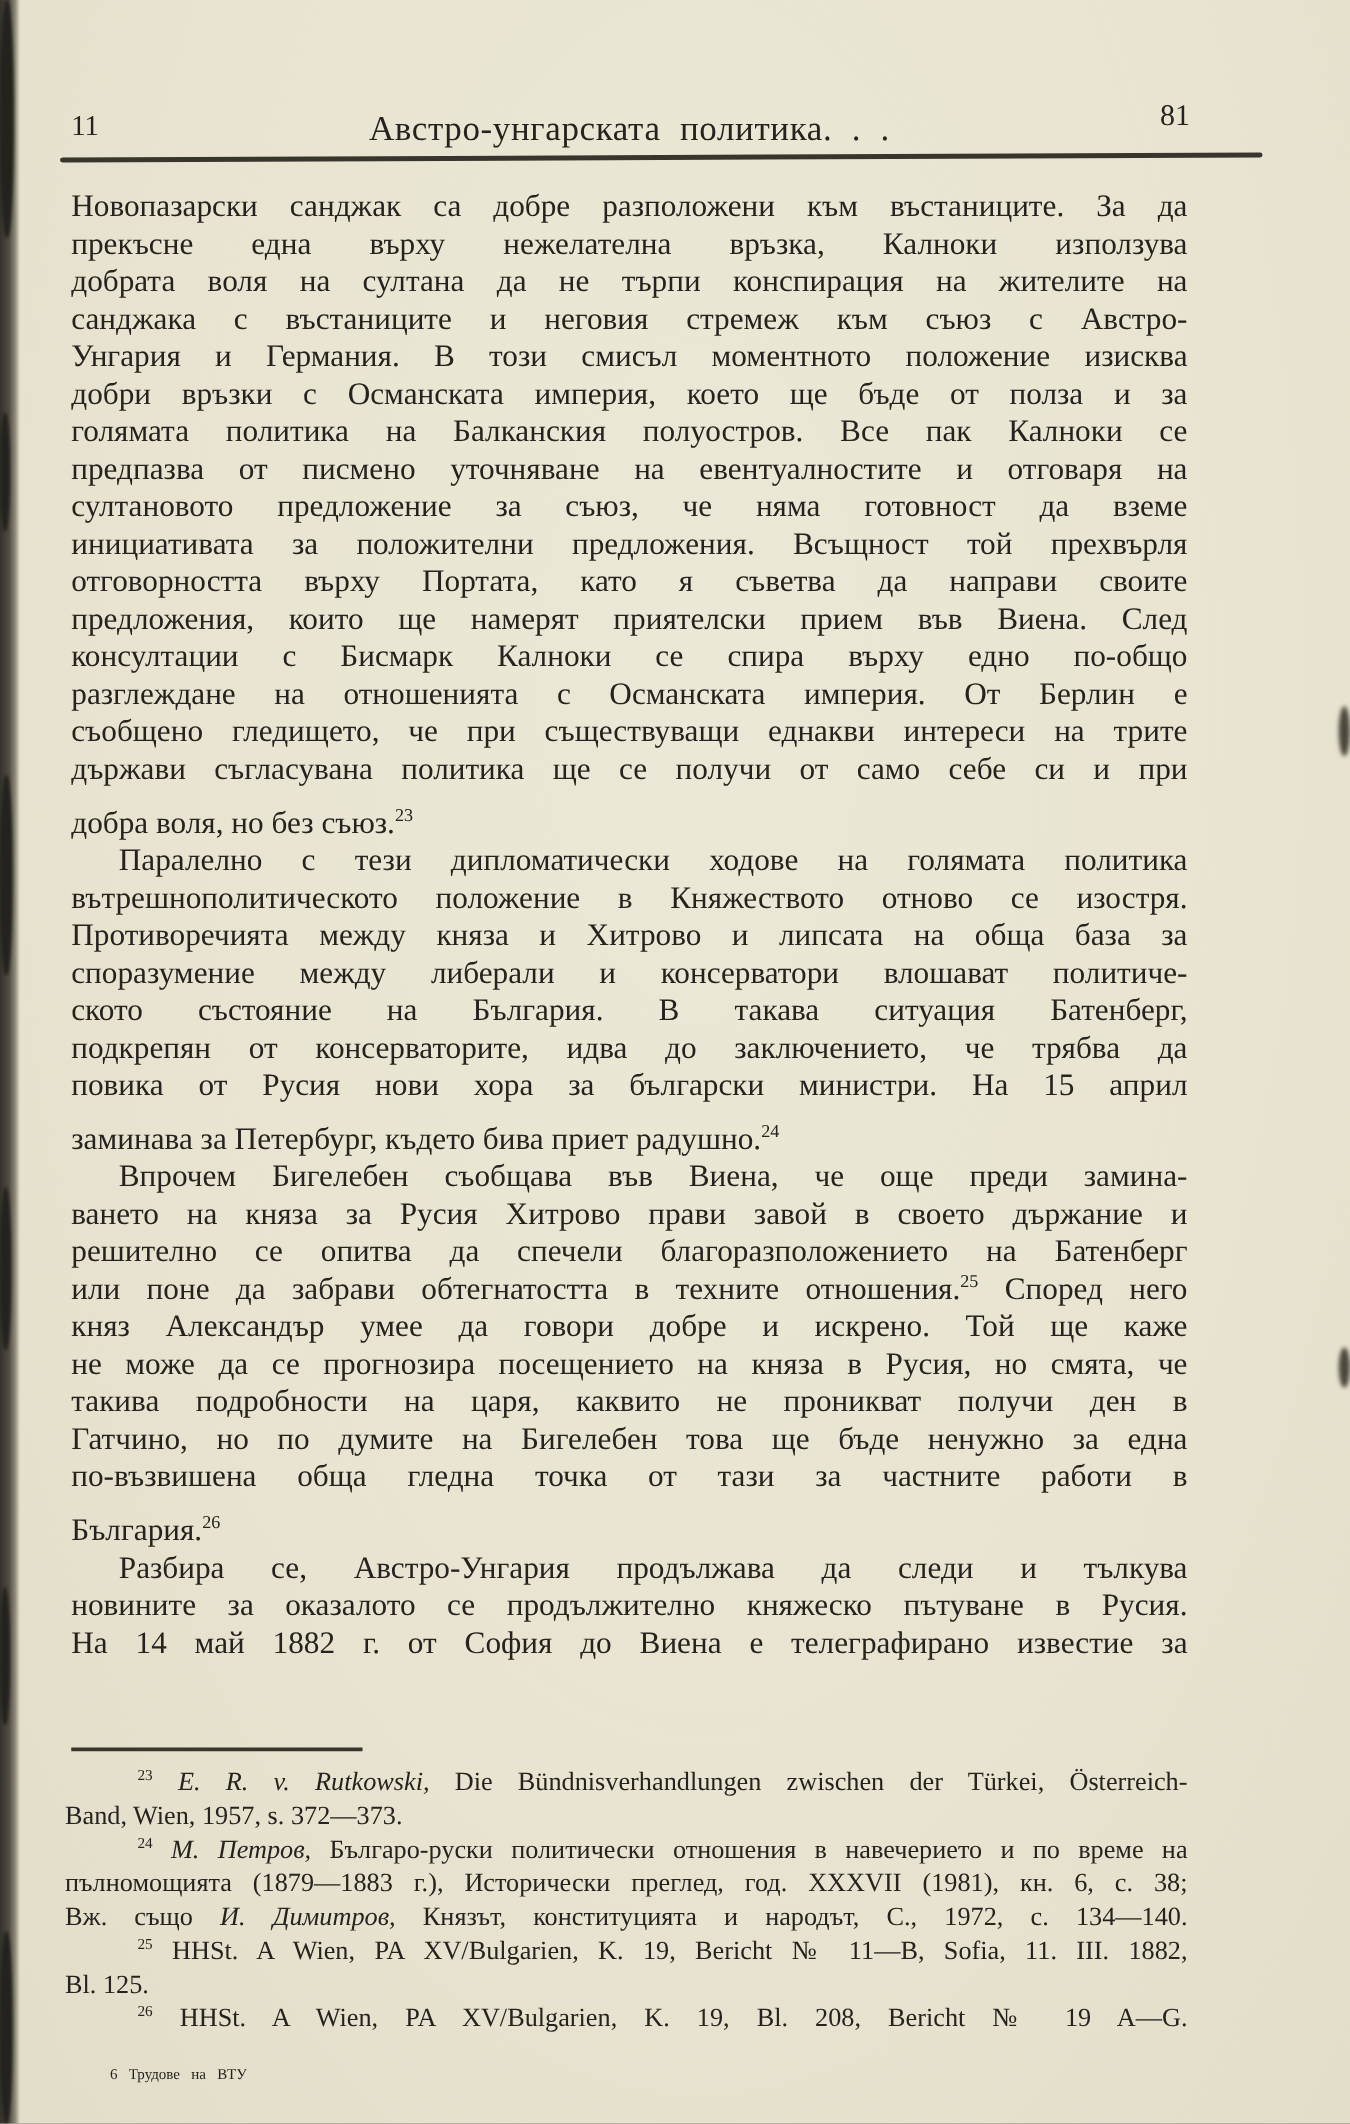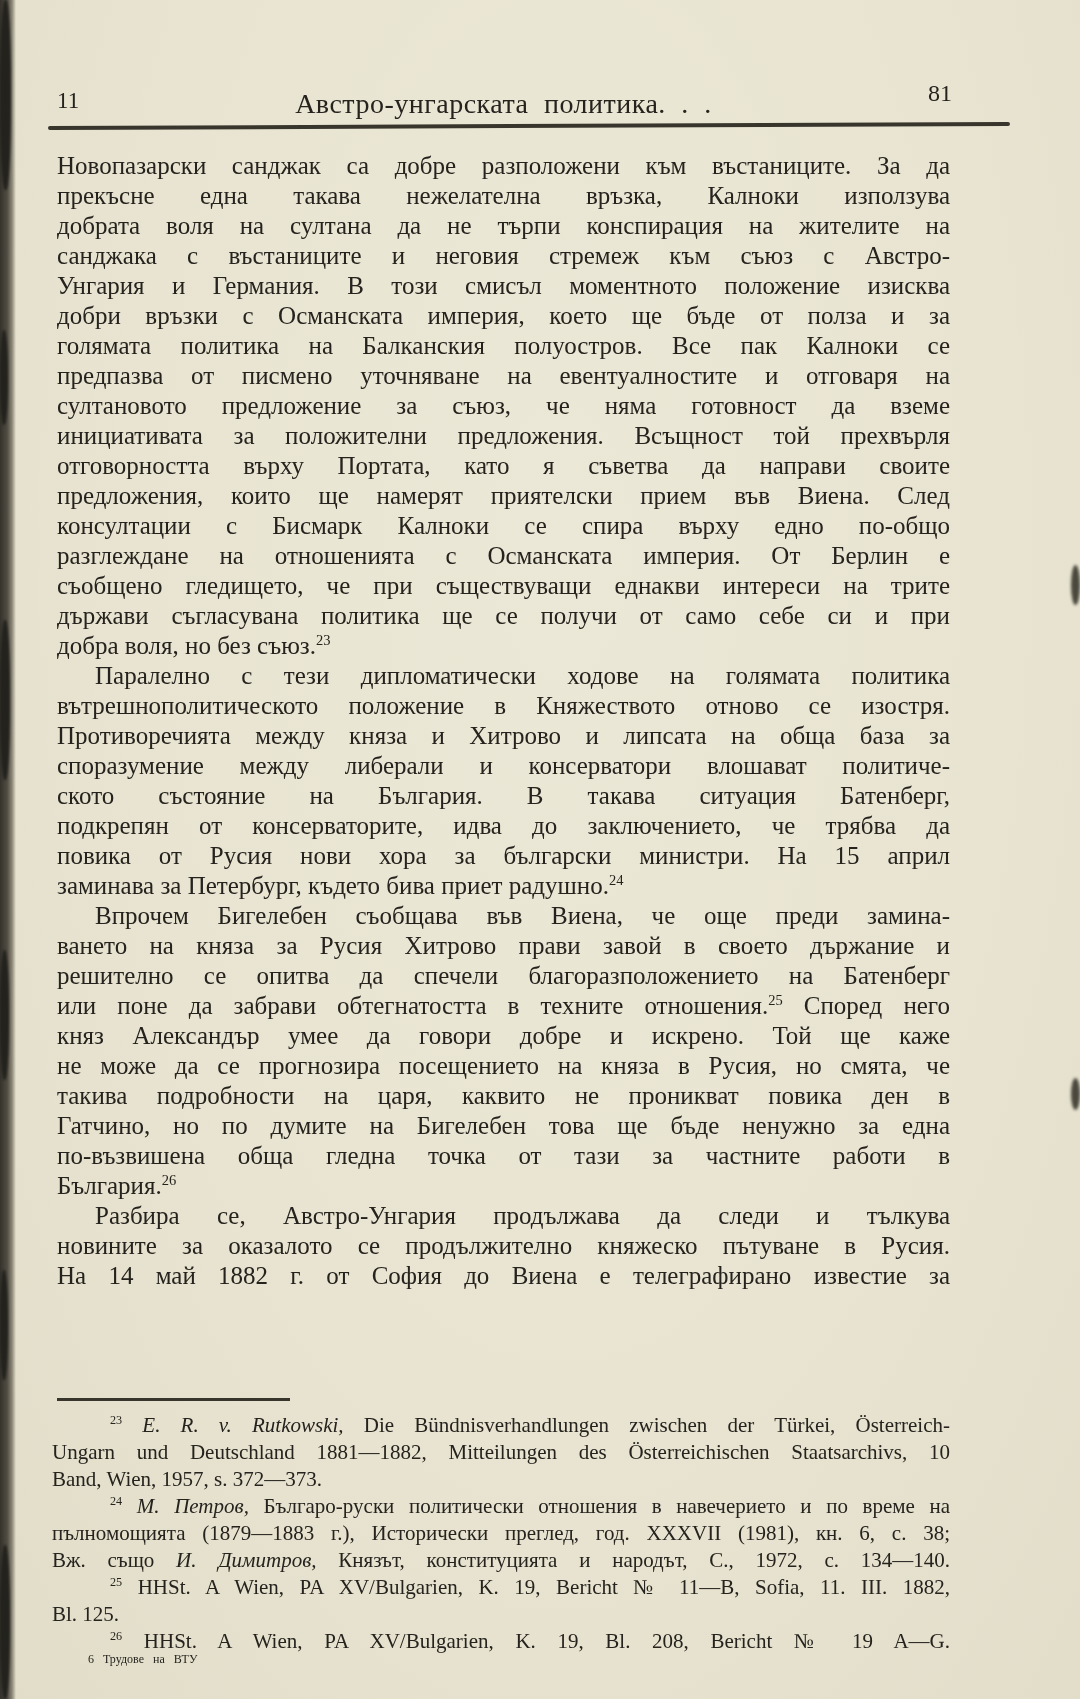--- a/index.html
+++ b/index.html
@@ -21,21 +21,21 @@
   .blob{position:absolute;background:#23221d;filter:blur(1.2px);border-radius:45%;}
   .speck{position:absolute;background:#4a473d;filter:blur(1.5px);border-radius:50%;}
   
   .hdr-num-left{position:absolute;left:57px;top:88px;font-size:23px;}
   .hdr-title{position:absolute;left:57px;top:88px;width:893px;text-align:center;font-size:28px;word-spacing:8px;letter-spacing:0.5px;}
   .hdr-num-right{position:absolute;right:128px;top:80px;font-size:24px;}
   .hdr-rule{position:absolute;left:48px;top:124px;width:962px;height:4px;background:#38352c;transform:rotate(-0.25deg);border-radius:2px;}
   
   .body-text{position:absolute;left:57px;top:151px;width:893px;font-size:25px;}
   .body-line{line-height:30px;height:30px;text-align:justify;text-align-last:justify;white-space:normal;}
-  .body-line.last{text-align-last:left;}
+  .body-line.last{text-align-last:left;margin-top:13px;}
   .body-line.indent{text-indent:38px;}
   sup{font-size:0.58em;line-height:0;vertical-align:super;letter-spacing:0;}
   
   .fn-rule{position:absolute;left:57px;top:1398px;width:233px;height:3px;background:#38352c;}
   .footnotes{position:absolute;left:52px;top:1412px;width:898px;font-size:21px;}
   .fn-line{line-height:27px;height:27px;text-align:justify;text-align-last:justify;}
   .fn-line.last{text-align-last:left;}
   .fn-line.indent{text-indent:58px;}
   
   .signature{position:absolute;left:88px;top:1652px;font-size:12px;word-spacing:6px;}
@@ -55,21 +55,21 @@
   <div class="speck" style="right:0;top:565px;width:9px;height:40px;"></div>
   <div class="speck" style="right:0;top:1078px;width:9px;height:32px;"></div>
 
   <div class="hdr-num-left">11</div>
   <div class="hdr-title">Австро-унгарската политика. . .</div>
   <div class="hdr-num-right">81</div>
   <div class="hdr-rule"></div>
 
   <div class="body-text" id="body-text">
       <div class="body-line">Новопазарски санджак са добре разположени към въстаниците. За да</div>
-      <div class="body-line">прекъсне една такава нежелателна връзка, Калноки използува</div>
+      <div class="body-line">прекъсне една върху нежелателна връзка, Калноки използува</div>
       <div class="body-line">добрата воля на султана да не търпи конспирация на жителите на</div>
       <div class="body-line">санджака с въстаниците и неговия стремеж към съюз с Австро-</div>
       <div class="body-line">Унгария и Германия. В този смисъл моментното положение изисква</div>
       <div class="body-line">добри връзки с Османската империя, което ще бъде от полза и за</div>
       <div class="body-line">голямата политика на Балканския полуостров. Все пак Калноки се</div>
       <div class="body-line">предпазва от писмено уточняване на евентуалностите и отговаря на</div>
       <div class="body-line">султановото предложение за съюз, че няма готовност да вземе</div>
       <div class="body-line">инициативата за положителни предложения. Всъщност той прехвърля</div>
       <div class="body-line">отговорността върху Портата, като я съветва да направи своите</div>
       <div class="body-line">предложения, които ще намерят приятелски прием във Виена. След</div>
@@ -85,33 +85,32 @@
       <div class="body-line">ското състояние на България. В такава ситуация Батенберг,</div>
       <div class="body-line">подкрепян от консерваторите, идва до заключението, че трябва да</div>
       <div class="body-line">повика от Русия нови хора за български министри. На 15 април</div>
       <div class="body-line last">заминава за Петербург, където бива приет радушно.<sup>24</sup></div>
       <div class="body-line indent">Впрочем Бигелебен съобщава във Виена, че още преди замина-</div>
       <div class="body-line">ването на княза за Русия Хитрово прави завой в своето държание и</div>
       <div class="body-line">решително се опитва да спечели благоразположението на Батенберг</div>
       <div class="body-line">или поне да забрави обтегнатостта в техните отношения.<sup>25</sup> Според него</div>
       <div class="body-line">княз Александър умее да говори добре и искрено. Той ще каже</div>
       <div class="body-line">не може да се прогнозира посещението на княза в Русия, но смята, че</div>
-      <div class="body-line">такива подробности на царя, каквито не проникват повика ден в</div>
+      <div class="body-line">такива подробности на царя, каквито не проникват получи ден в</div>
       <div class="body-line">Гатчино, но по думите на Бигелебен това ще бъде ненужно за една</div>
       <div class="body-line">по-възвишена обща гледна точка от тази за частните работи в</div>
       <div class="body-line last">България.<sup>26</sup></div>
       <div class="body-line indent">Разбира се, Австро-Унгария продължава да следи и тълкува</div>
       <div class="body-line">новините за оказалото се продължително княжеско пътуване в Русия.</div>
       <div class="body-line">На 14 май 1882 г. от София до Виена е телеграфирано известие за</div>
     </div>
 
   <div class="fn-rule"></div>
   <div class="footnotes" id="footnotes">
       <div class="fn-line indent"><sup>23</sup> <i>E. R. v. Rutkowski,</i> Die Bündnisverhandlungen zwischen der Türkei, Österreich-</div>
-      <div class="fn-line">Ungarn und Deutschland 1881—1882, Mitteilungen des Österreichischen Staatsarchivs, 10</div>
       <div class="fn-line last">Band, Wien, 1957, s. 372—373.</div>
       <div class="fn-line indent"><sup>24</sup> <i>М. Петров,</i> Българо-руски политически отношения в навечерието и по време на</div>
       <div class="fn-line">пълномощията (1879—1883 г.), Исторически преглед, год. XXXVII (1981), кн. 6, с. 38;</div>
       <div class="fn-line">Вж. също <i>И. Димитров,</i> Князът, конституцията и народът, С., 1972, с. 134—140.</div>
       <div class="fn-line indent"><sup>25</sup> HHSt. A Wien, PA XV/Bulgarien, K. 19, Bericht № 11—B, Sofia, 11. III. 1882,</div>
       <div class="fn-line last">Bl. 125.</div>
       <div class="fn-line indent"><sup>26</sup> HHSt. A Wien, PA XV/Bulgarien, K. 19, Bl. 208, Bericht № 19 A—G.</div>
     </div>
 
   <div class="signature">6 Трудове на ВТУ</div>

